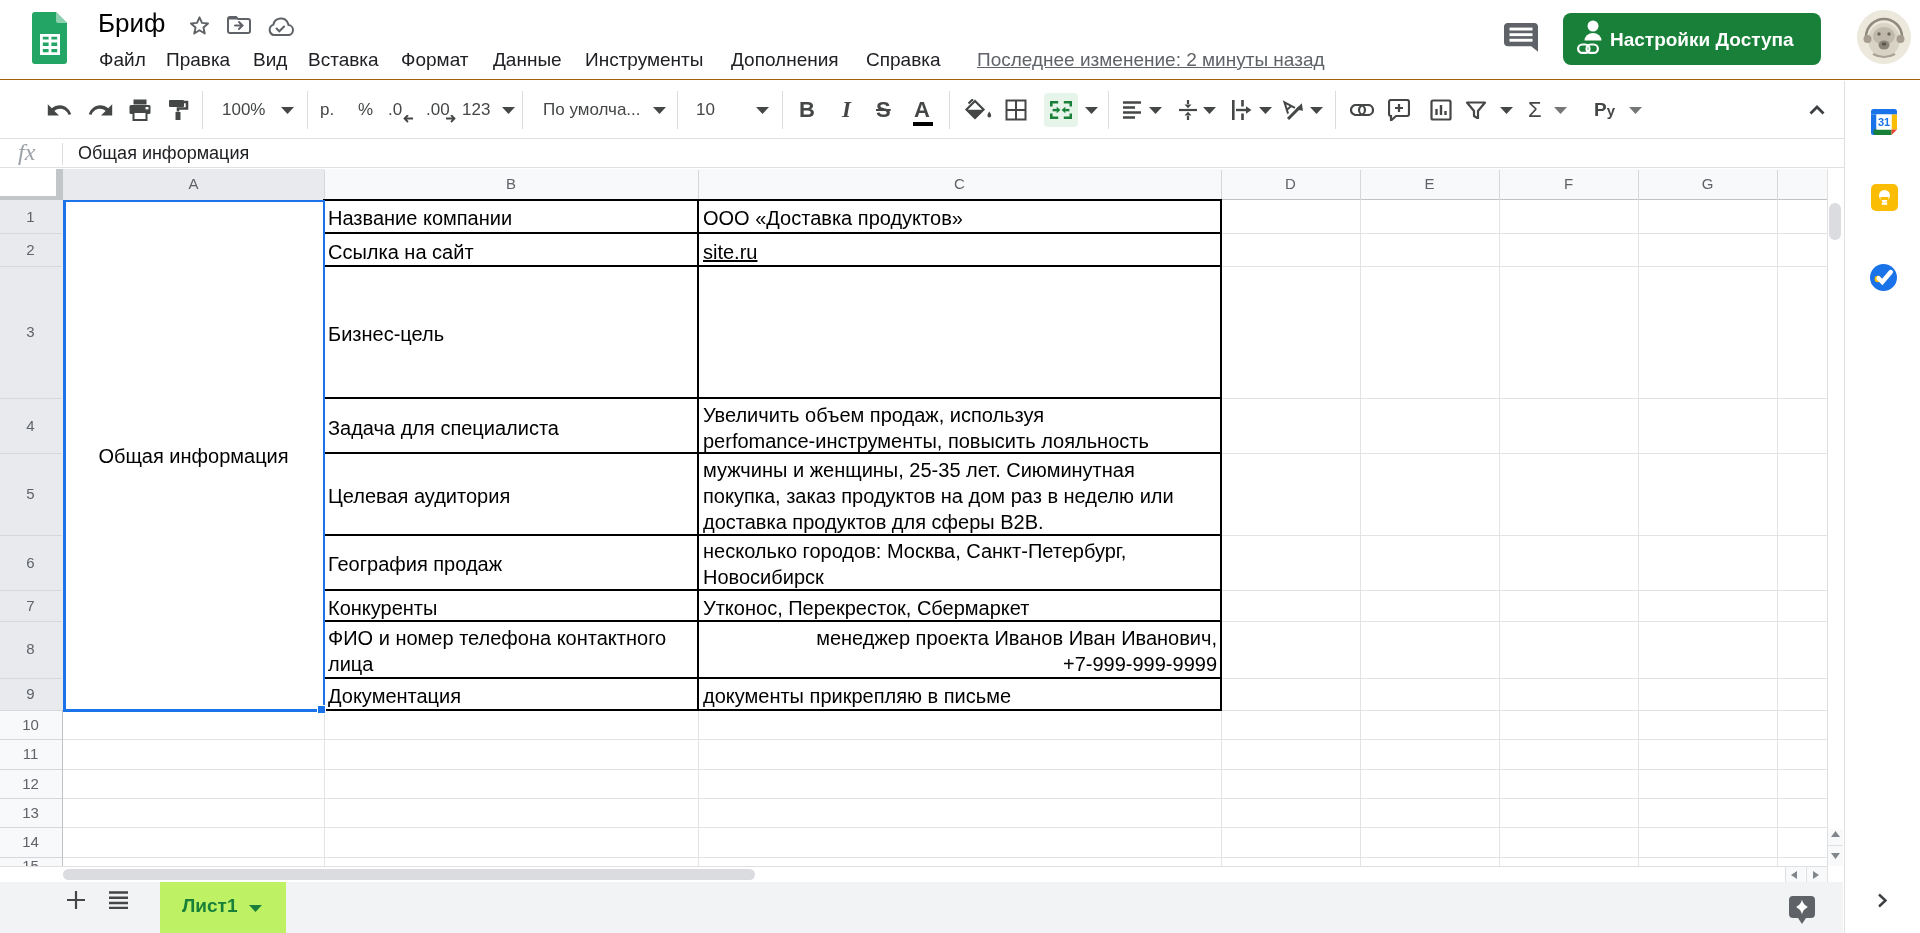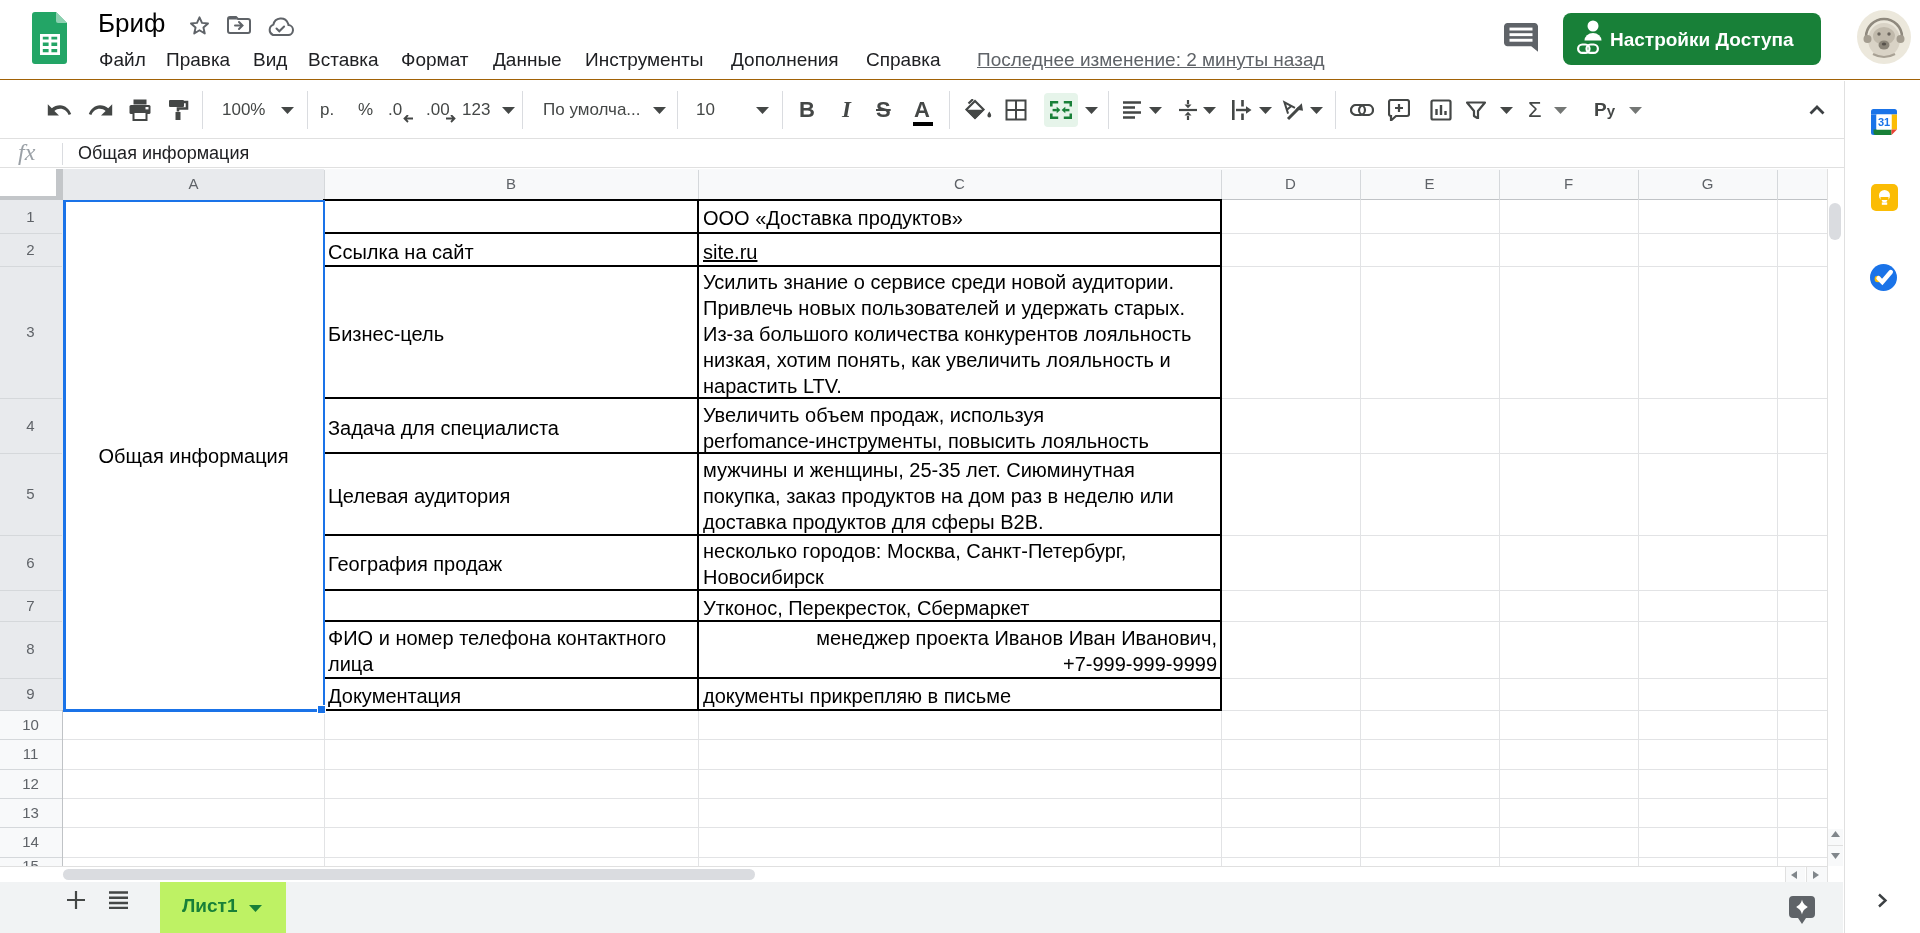--- a/index.html
+++ b/index.html
@@ -318,31 +318,32 @@
 <div class="abs" style="left:1219.5px;top:30.5px;width:2px;height:510.5px;background:#000;"></div>
 <div class="abs" style="left:323px;top:63px;width:899px;height:2px;background:#000;"></div>
 <div class="abs" style="left:323px;top:96px;width:899px;height:2px;background:#000;"></div>
 <div class="abs" style="left:323px;top:228px;width:899px;height:2px;background:#000;"></div>
 <div class="abs" style="left:323px;top:283px;width:899px;height:2px;background:#000;"></div>
 <div class="abs" style="left:323px;top:364.5px;width:899px;height:2px;background:#000;"></div>
 <div class="abs" style="left:323px;top:420px;width:899px;height:2px;background:#000;"></div>
 <div class="abs" style="left:323px;top:451px;width:899px;height:2px;background:#000;"></div>
 <div class="abs" style="left:323px;top:507.5px;width:899px;height:2px;background:#000;"></div>
 <div class="abs" style="left:63px;top:273.75px;width:261px;height:26px;line-height:26px;text-align:center;font-size:20px;color:#000;">Общая информация</div>
+<div class="abs" style="left:328px;top:36.2px;width:366px;font-size:20px;line-height:26px;color:#000;white-space:nowrap;overflow:hidden;">Название компании</div>
 <div class="abs" style="left:703px;top:36.2px;width:514px;font-size:20px;line-height:26px;color:#000;white-space:nowrap;overflow:hidden;">ООО «Доставка продуктов»</div>
 <div class="abs" style="left:328px;top:69.5px;width:366px;font-size:20px;line-height:26px;color:#000;white-space:nowrap;overflow:hidden;">Ссылка на сайт</div>
 <div class="abs" style="left:703px;top:69.5px;width:514px;font-size:20px;line-height:26px;color:#000;white-space:nowrap;overflow:hidden;"><span style="text-decoration:underline;">site.ru</span></div>
 <div class="abs" style="left:328px;top:152.0px;width:366px;font-size:20px;line-height:26px;color:#000;white-space:nowrap;overflow:hidden;">Бизнес-цель</div>
-<div class="abs" style="left:703px;top:100.0px;width:514px;font-size:20px;line-height:26px;color:#000;white-space:nowrap;overflow:hidden;">Усилить знание о сервисе среди новой аудитории.<br>Привлечь новых пользователей и удержать старых.<br>Из-за большого количества конкурентов лояльность<br>низкая, хотим понять, как увеличить лояльность и<br>нарастить LTV.</div>
 <div class="abs" style="left:328px;top:245.5px;width:366px;font-size:20px;line-height:26px;color:#000;white-space:nowrap;overflow:hidden;">Задача для специалиста</div>
 <div class="abs" style="left:703px;top:232.5px;width:514px;font-size:20px;line-height:26px;color:#000;white-space:nowrap;overflow:hidden;">Увеличить объем продаж, используя<br>perfomance-инструменты, повысить лояльность</div>
 <div class="abs" style="left:328px;top:313.8px;width:366px;font-size:20px;line-height:26px;color:#000;white-space:nowrap;overflow:hidden;">Целевая аудитория</div>
 <div class="abs" style="left:703px;top:287.8px;width:514px;font-size:20px;line-height:26px;color:#000;white-space:nowrap;overflow:hidden;">мужчины и женщины, 25-35 лет. Сиюминутная<br>покупка, заказ продуктов на дом раз в неделю или<br>доставка продуктов для сферы B2B.</div>
 <div class="abs" style="left:328px;top:382.2px;width:366px;font-size:20px;line-height:26px;color:#000;white-space:nowrap;overflow:hidden;">География продаж</div>
 <div class="abs" style="left:703px;top:369.2px;width:514px;font-size:20px;line-height:26px;color:#000;white-space:nowrap;overflow:hidden;">несколько городов: Москва, Санкт-Петербург,<br>Новосибирск</div>
+<div class="abs" style="left:328px;top:425.5px;width:366px;font-size:20px;line-height:26px;color:#000;white-space:nowrap;overflow:hidden;">Конкуренты</div>
 <div class="abs" style="left:703px;top:425.5px;width:514px;font-size:20px;line-height:26px;color:#000;white-space:nowrap;overflow:hidden;">Утконос, Перекресток, Сбермаркет</div>
 <div class="abs" style="left:328px;top:456.2px;width:366px;font-size:20px;line-height:26px;color:#000;white-space:nowrap;overflow:hidden;">ФИО и номер телефона контактного<br>лица</div>
 <div class="abs" style="left:703px;top:456.2px;width:514px;font-size:20px;line-height:26px;color:#000;white-space:nowrap;overflow:hidden;text-align:right;">менеджер проекта Иванов Иван Иванович,<br>+7-999-999-9999</div>
 <div class="abs" style="left:328px;top:513.8px;width:366px;font-size:20px;line-height:26px;color:#000;white-space:nowrap;overflow:hidden;">Документация</div>
 <div class="abs" style="left:703px;top:513.8px;width:514px;font-size:20px;line-height:26px;color:#000;white-space:nowrap;overflow:hidden;">документы прикрепляю в письме</div>
 <div class="abs" style="left:63px;top:30.5px;width:262px;height:2.5px;background:#1a73e8;"></div>
 <div class="abs" style="left:63px;top:540px;width:258px;height:2.5px;background:#1a73e8;"></div>
 <div class="abs" style="left:63px;top:30.5px;width:2.5px;height:510.5px;background:#1a73e8;"></div>
 <div class="abs" style="left:322.5px;top:30.5px;width:2px;height:505.5px;background:#1a73e8;"></div>
 <div class="abs" style="left:317px;top:536px;width:9px;height:9px;background:#1a73e8;border:1px solid #fff;"></div>

